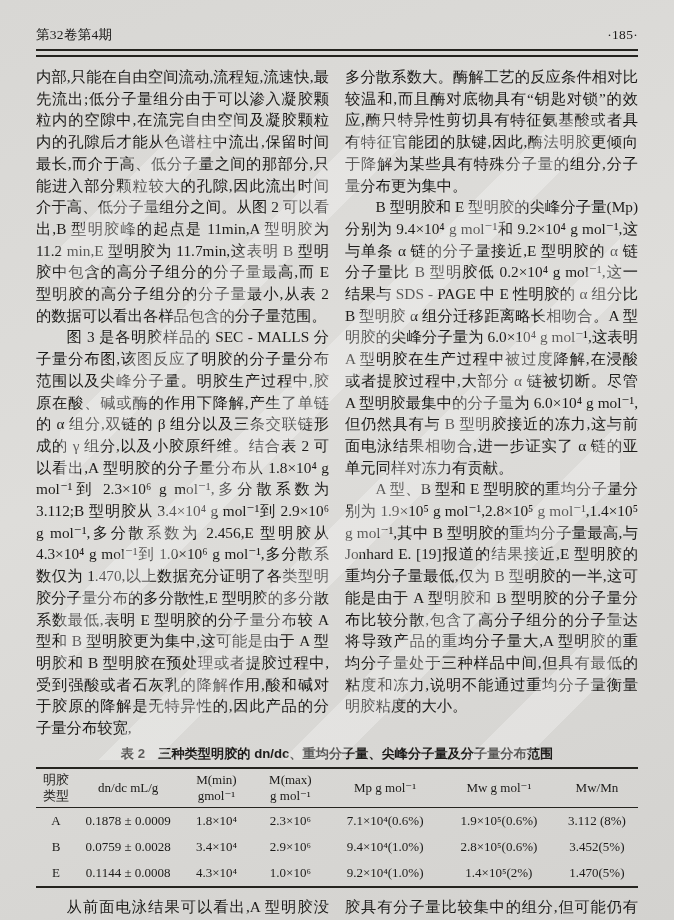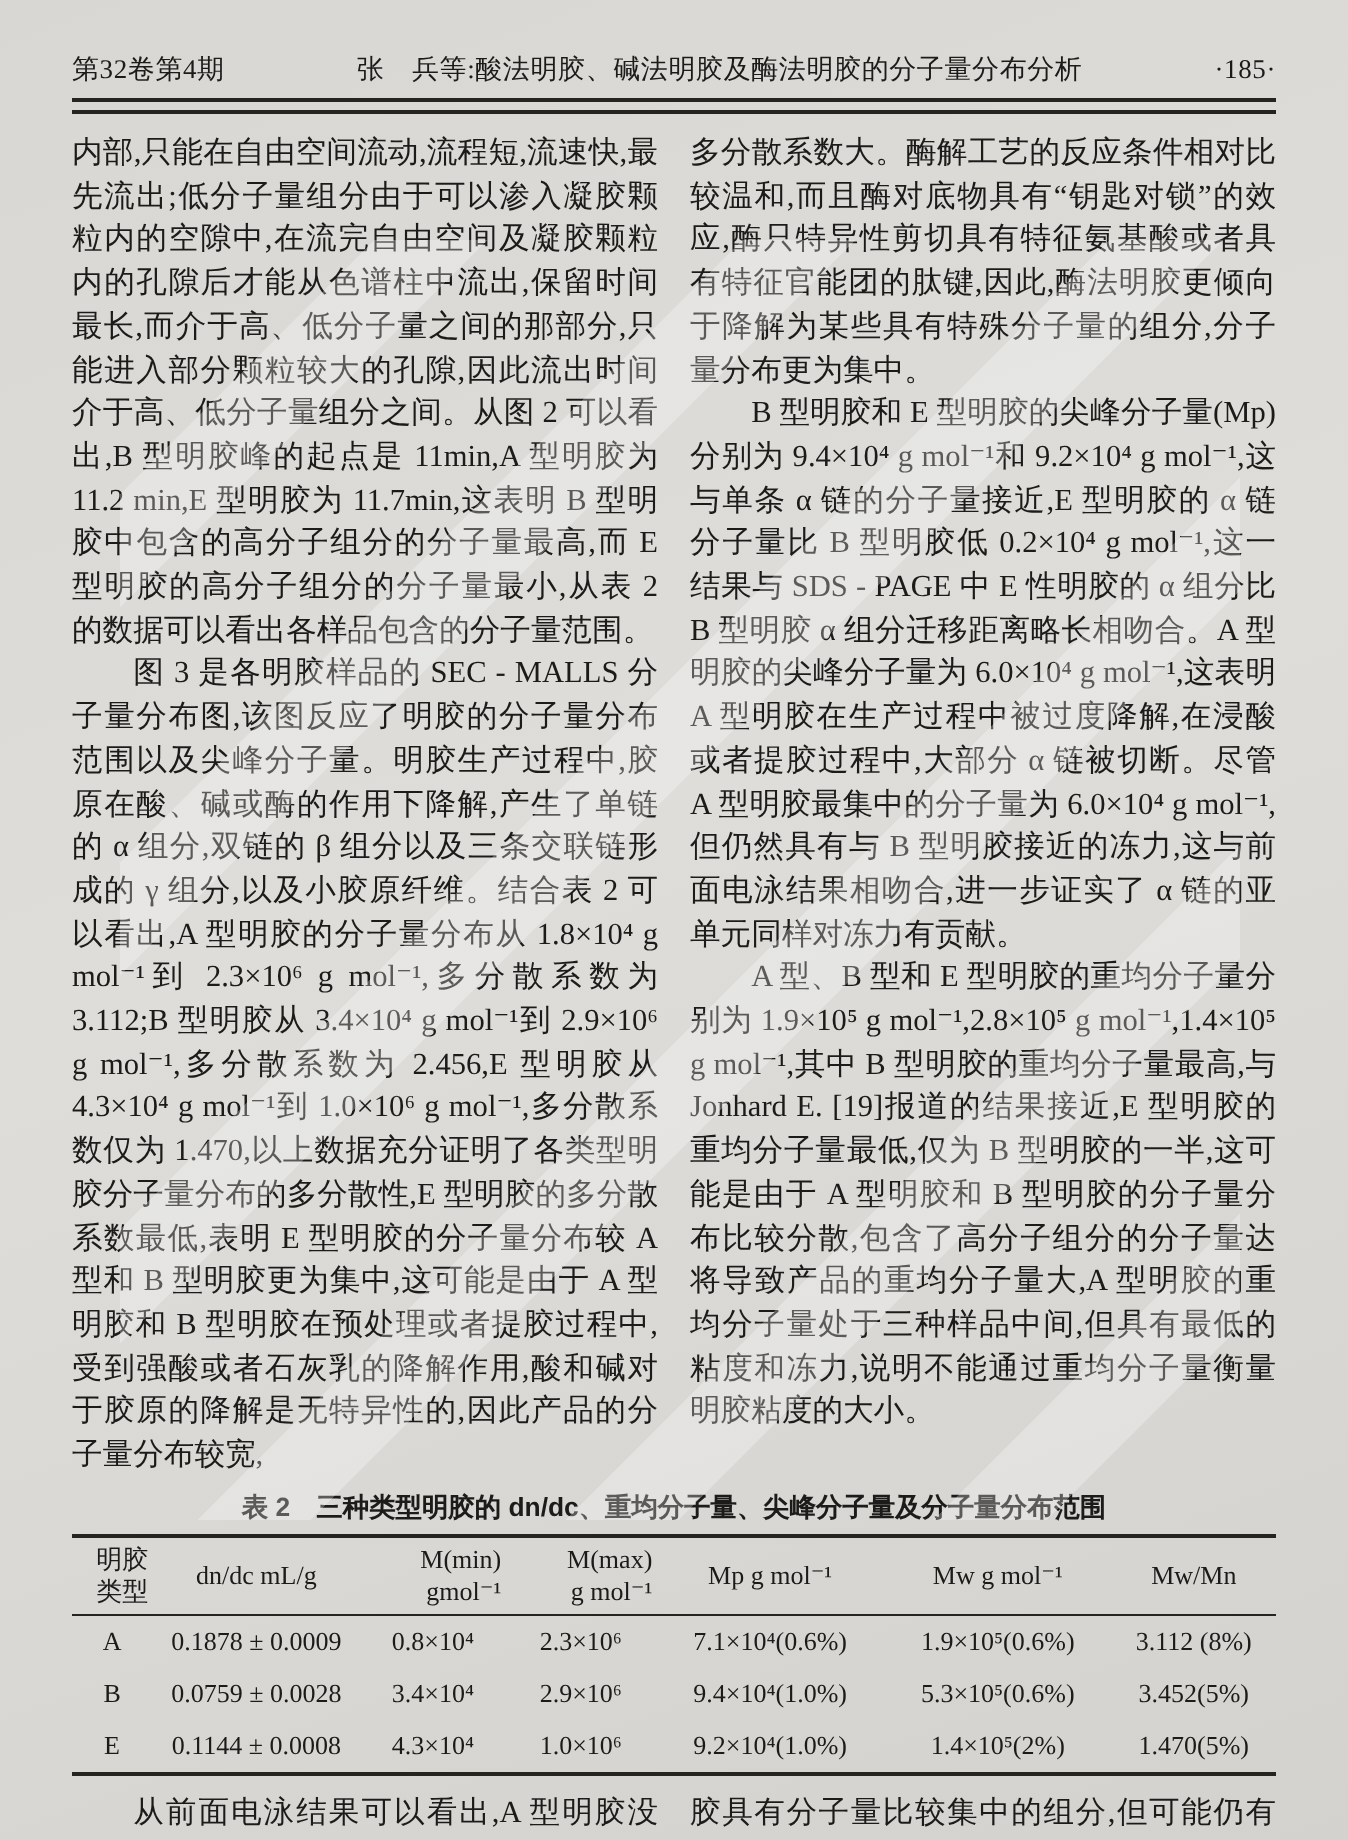--- a/index.html
+++ b/index.html
@@ -34,36 +34,35 @@
   }
   table.data{
     width:100%;border-collapse:collapse;font-size:13px;
     border-top:2px solid #25241f;border-bottom:2px solid #25241f;
   }
   table.data thead tr{border-bottom:1.2px solid #25241f;}
   table.data th,table.data td{
     font-weight:normal;text-align:center;padding:3px 2px;vertical-align:middle;
   }
   table.data td{padding:5px 2px;}
-  .hl{display:block;line-height:16px;text-align:right;}
+  .hl{display:block;line-height:16px;}
   .c0{width:46px}.c1{width:128px}.c2{width:80px}.c3{width:84px}.c4{width:124px}.c5{width:124px}.c6{width:88px}
   .bottom-cols{display:flex;gap:16px;text-align:justify;margin-top:8px;}
   .bottom-cols .bc{width:50%;font-size:15.3px;line-height:21.7px;}
   .bottom-cols p{margin:0;}
   .bottom-cols p.indent{text-indent:2em;}
 </style>
 </head>
 <body>
 
 <div class="page">
   <div class="watermark"></div>
 
   <div class="header-row">
     <span>第32卷第4期</span>
-    <span class="header-title">张　兵等:酸法明胶、碱法明胶及酶法明胶的分子量分布分析</span>
     <span>·185·</span>
   </div>
   <div class="double-rule"></div>
 
   <div class="columns">
     <div class="col">
       <p>内部,只能在自由空间流动,流程短,流速快,最先流出;低分子量组分由于可以渗入凝胶颗粒内的空隙中,在流完自由空间及凝胶颗粒内的孔隙后才能从色谱柱中流出,保留时间最长,而介于高、低分子量之间的那部分,只能进入部分颗粒较大的孔隙,因此流出时间介于高、低分子量组分之间。从图 2 可以看出,B 型明胶峰的起点是 11min,A 型明胶为 11.2 min,E 型明胶为 11.7min,这表明 B 型明胶中包含的高分子组分的分子量最高,而 E 型明胶的高分子组分的分子量最小,从表 2 的数据可以看出各样品包含的分子量范围。</p>
       <p class="indent">图 3 是各明胶样品的 SEC - MALLS 分子量分布图,该图反应了明胶的分子量分布范围以及尖峰分子量。明胶生产过程中,胶原在酸、碱或酶的作用下降解,产生了单链的 α 组分,双链的 β 组分以及三条交联链形成的 γ 组分,以及小胶原纤维。结合表 2 可以看出,A 型明胶的分子量分布从 1.8×10⁴ g mol⁻¹到 2.3×10⁶ g mol⁻¹,多分散系数为 3.112;B 型明胶从 3.4×10⁴ g mol⁻¹到 2.9×10⁶ g mol⁻¹,多分散系数为 2.456,E 型明胶从 4.3×10⁴ g mol⁻¹到 1.0×10⁶ g mol⁻¹,多分散系数仅为 1.470,以上数据充分证明了各类型明胶分子量分布的多分散性,E 型明胶的多分散系数最低,表明 E 型明胶的分子量分布较 A 型和 B 型明胶更为集中,这可能是由于 A 型明胶和 B 型明胶在预处理或者提胶过程中,受到强酸或者石灰乳的降解作用,酸和碱对于胶原的降解是无特异性的,因此产品的分子量分布较宽,</p>
     </div>
     <div class="col">
@@ -101,33 +100,33 @@
         </th>
         <th class="c6">
           <span>Mw/Mn</span>
         </th>
       </tr>
     </thead>
     <tbody>
       <tr>
         <td>A</td>
         <td>0.1878 ± 0.0009</td>
-        <td>0.8×10⁴</td>
+        <td>1.8×10⁴</td>
         <td>2.3×10⁶</td>
         <td>7.1×10⁴(0.6%)</td>
         <td>1.9×10⁵(0.6%)</td>
         <td>3.112 (8%)</td>
       </tr>
       <tr>
         <td>B</td>
         <td>0.0759 ± 0.0028</td>
         <td>3.4×10⁴</td>
         <td>2.9×10⁶</td>
         <td>9.4×10⁴(1.0%)</td>
-        <td>5.3×10⁵(0.6%)</td>
+        <td>2.8×10⁵(0.6%)</td>
         <td>3.452(5%)</td>
       </tr>
       <tr>
         <td>E</td>
         <td>0.1144 ± 0.0008</td>
         <td>4.3×10⁴</td>
         <td>1.0×10⁶</td>
         <td>9.2×10⁴(1.0%)</td>
         <td>1.4×10⁵(2%)</td>
         <td>1.470(5%)</td>

